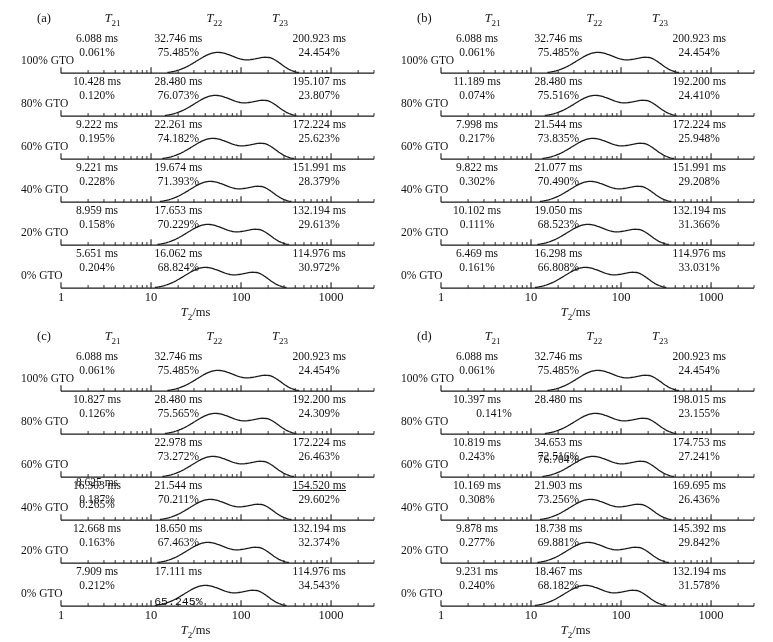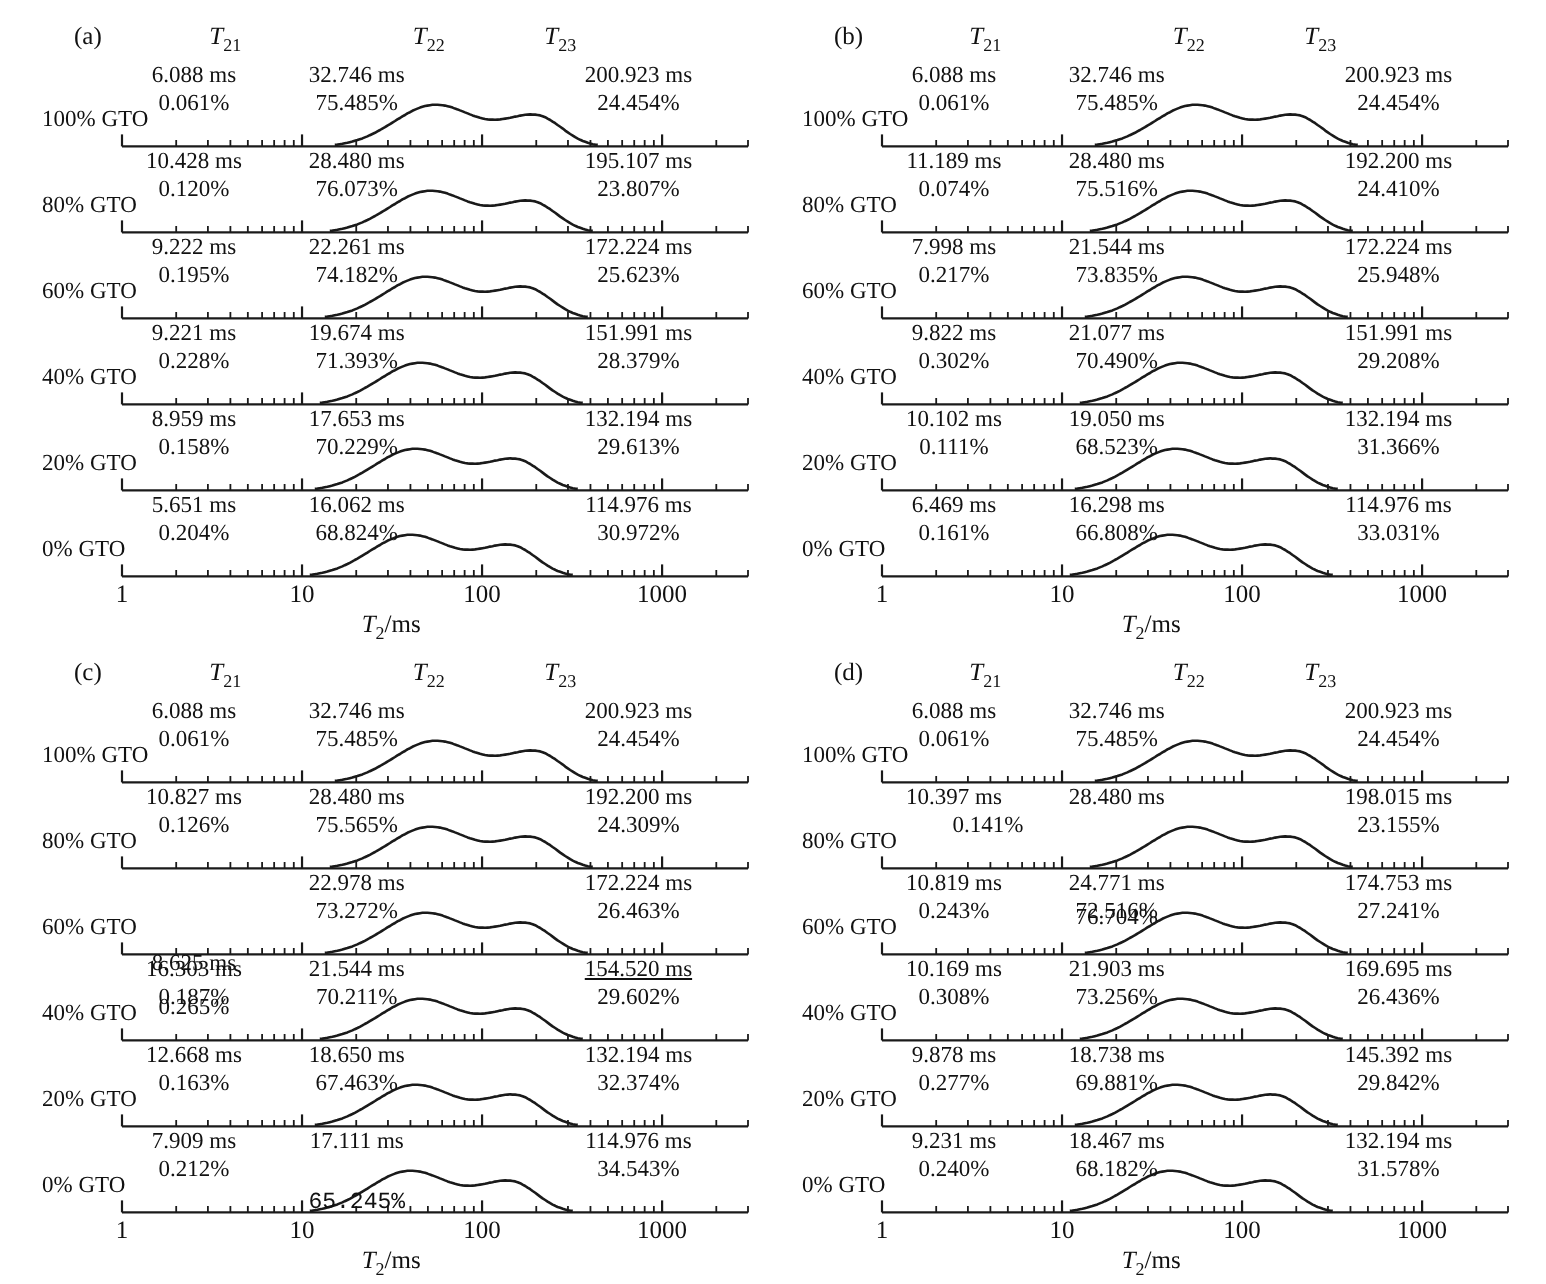--- a/index.html
+++ b/index.html
@@ -953,21 +953,21 @@
           <line x1="313.3274313327731" y1="41.2" x2="313.3274313327731" y2="38" stroke="#1a1a1a" stroke-width="0.9"></line>
           <line x1="317.93202759305535" y1="41.2" x2="317.93202759305535" y2="38" stroke="#1a1a1a" stroke-width="0.9"></line>
           <line x1="322.05097930520844" y1="41.2" x2="322.05097930520844" y2="35.2" stroke="#1a1a1a" stroke-width="1.1"></line>
           <line x1="349.1487943483087" y1="41.2" x2="349.1487943483087" y2="38" stroke="#1a1a1a" stroke-width="0.9"></line>
           <line x1="365" y1="41.2" x2="365" y2="38" stroke="#1a1a1a" stroke-width="0.9"></line>
           <path d="M153.4 40.4L154.7 40.3L155.9 40.1L157.2 39.9L158.4 39.6L159.7 39.4L160.9 39.1L162.2 38.8L163.4 38.4L164.7 38.0L165.9 37.6L167.2 37.2L168.4 36.7L169.7 36.2L170.9 35.6L172.2 35.0L173.4 34.4L174.7 33.7L175.9 33.0L177.2 32.3L178.5 31.6L179.7 30.8L181.0 30.1L182.2 29.3L183.5 28.5L184.7 27.7L186.0 27.0L187.2 26.2L188.5 25.5L189.7 24.7L191.0 24.1L192.2 23.4L193.5 22.8L194.7 22.3L196.0 21.8L197.2 21.4L198.5 21.0L199.7 20.8L201.0 20.6L202.2 20.4L203.5 20.4L204.7 20.4L206.0 20.5L207.2 20.6L208.5 20.8L209.8 21.1L211.0 21.4L212.3 21.8L213.5 22.3L214.8 22.7L216.0 23.2L217.3 23.7L218.5 24.2L219.8 24.7L221.0 25.2L222.3 25.7L223.5 26.1L224.8 26.5L226.0 26.9L227.3 27.2L228.5 27.5L229.8 27.7L231.0 27.8L232.3 27.8L233.5 27.9L234.8 27.8L236.0 27.7L237.3 27.5L238.5 27.3L239.8 27.1L241.1 26.9L242.3 26.6L243.6 26.3L244.8 26.1L246.1 25.8L247.3 25.6L248.6 25.4L249.8 25.3L251.1 25.2L252.3 25.3L253.6 25.3L254.8 25.5L256.1 25.7L257.3 26.1L258.6 26.6L259.8 27.3L261.1 28.0L262.3 28.8L263.6 29.6L264.8 30.5L266.1 31.4L267.3 32.3L268.6 33.3L269.8 34.2L271.1 35.0L272.4 35.8L273.6 36.6L274.9 37.3L276.1 37.9L277.4 38.5L278.6 38.9L279.9 39.4L281.1 39.8L282.4 40.1L283.6 40.3L284.9 40.4" fill="none" stroke="#1a1a1a" stroke-width="1.3" stroke-linejoin="round"></path>
         </svg>
         <div class="rowlabel" style="left: 12px; top: 22px;">60% GTO</div>
         <div class="ann" style="left: 87.995px; top: 0px;">10.819 ms</div>
         <div class="ann" style="left: 87.995px; top: 14px;">0.243%</div>
-        <div class="ann" style="left: 169.375px; top: 0px;">24.771 ms</div>
+        <div class="ann" style="left: 169.375px; top: 0px;">34.653 ms</div>
         <div class="ann" style="left: 169.375px; top: 14px;">72.516%</div>
         <div class="ann" style="left: 310.225px; top: 0px;">174.753 ms</div>
         <div class="ann" style="left: 310.225px; top: 14px;">27.241%</div>
       </div>
       <div class="row" style="top: 153px; height: 43px;">
         <svg width="378" height="43">
           <line x1="52" y1="41.2" x2="365" y2="41.2" stroke="#1a1a1a" stroke-width="1.2"></line>
           <line x1="52" y1="41.2" x2="52" y2="35.2" stroke="#1a1a1a" stroke-width="1.1"></line>
           <line x1="79.09781504310025" y1="41.2" x2="79.09781504310025" y2="38" stroke="#1a1a1a" stroke-width="0.9"></line>
           <line x1="94.94902069479156" y1="41.2" x2="94.94902069479156" y2="38" stroke="#1a1a1a" stroke-width="0.9"></line>

